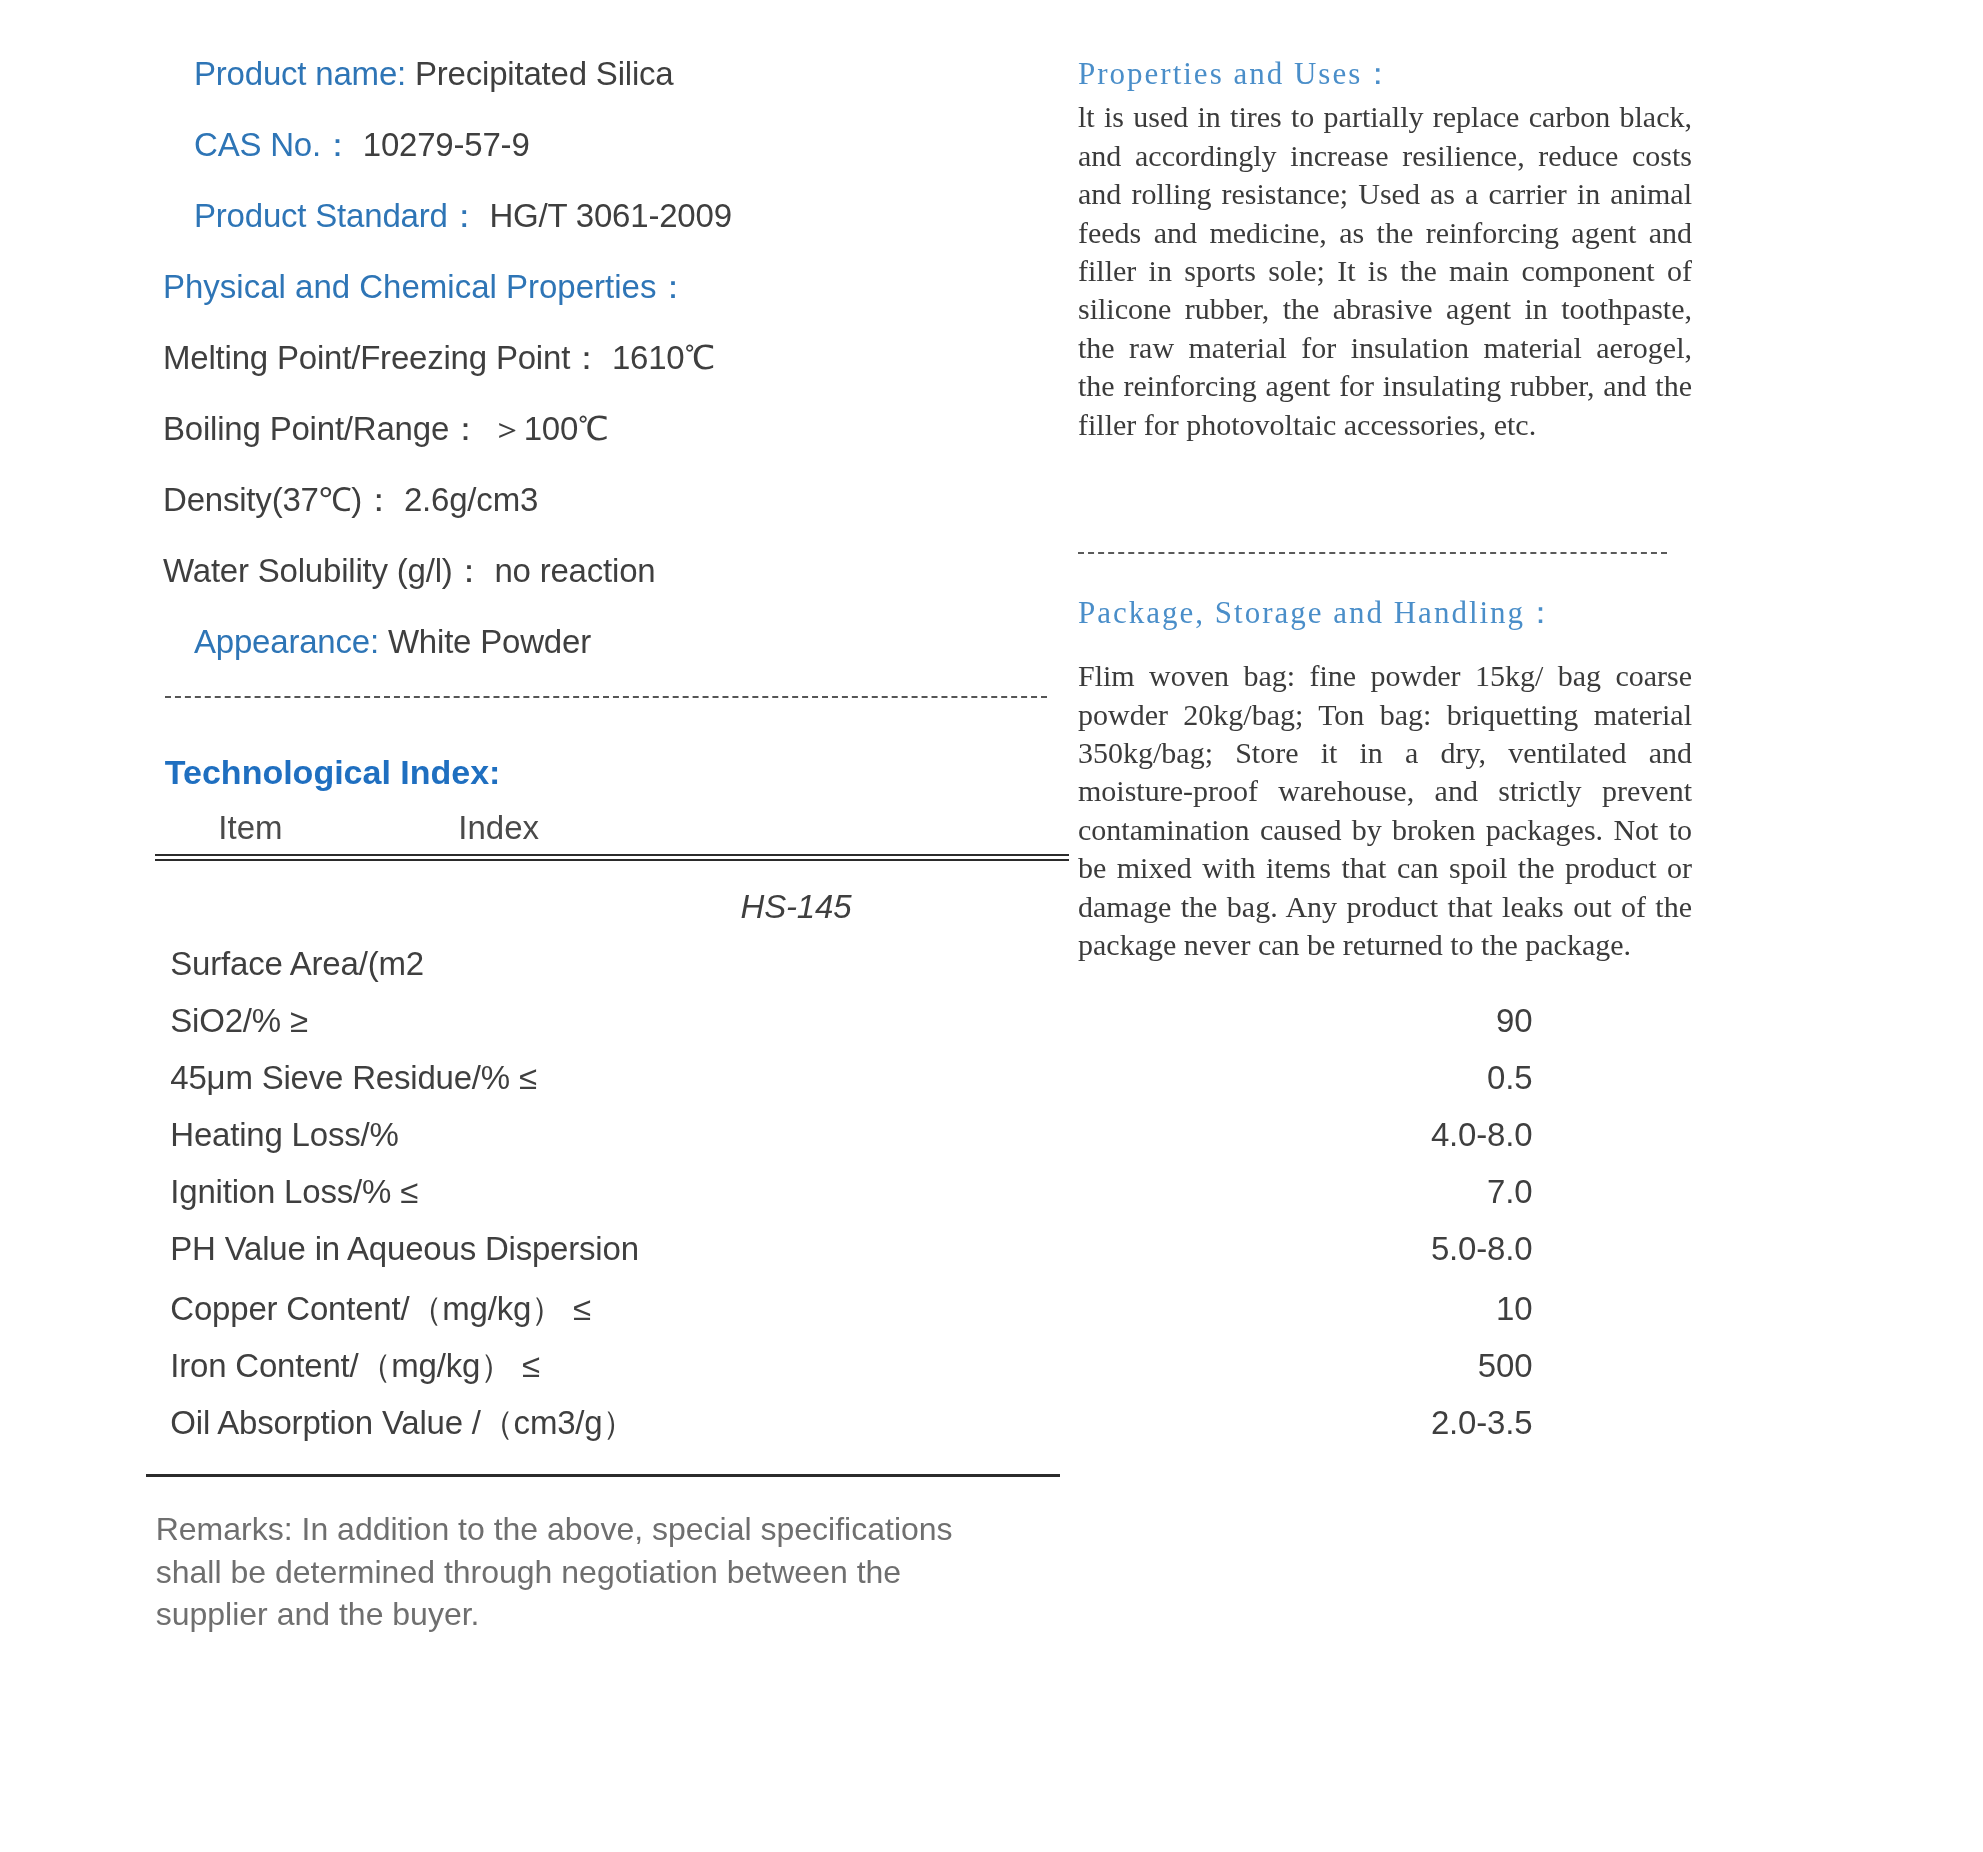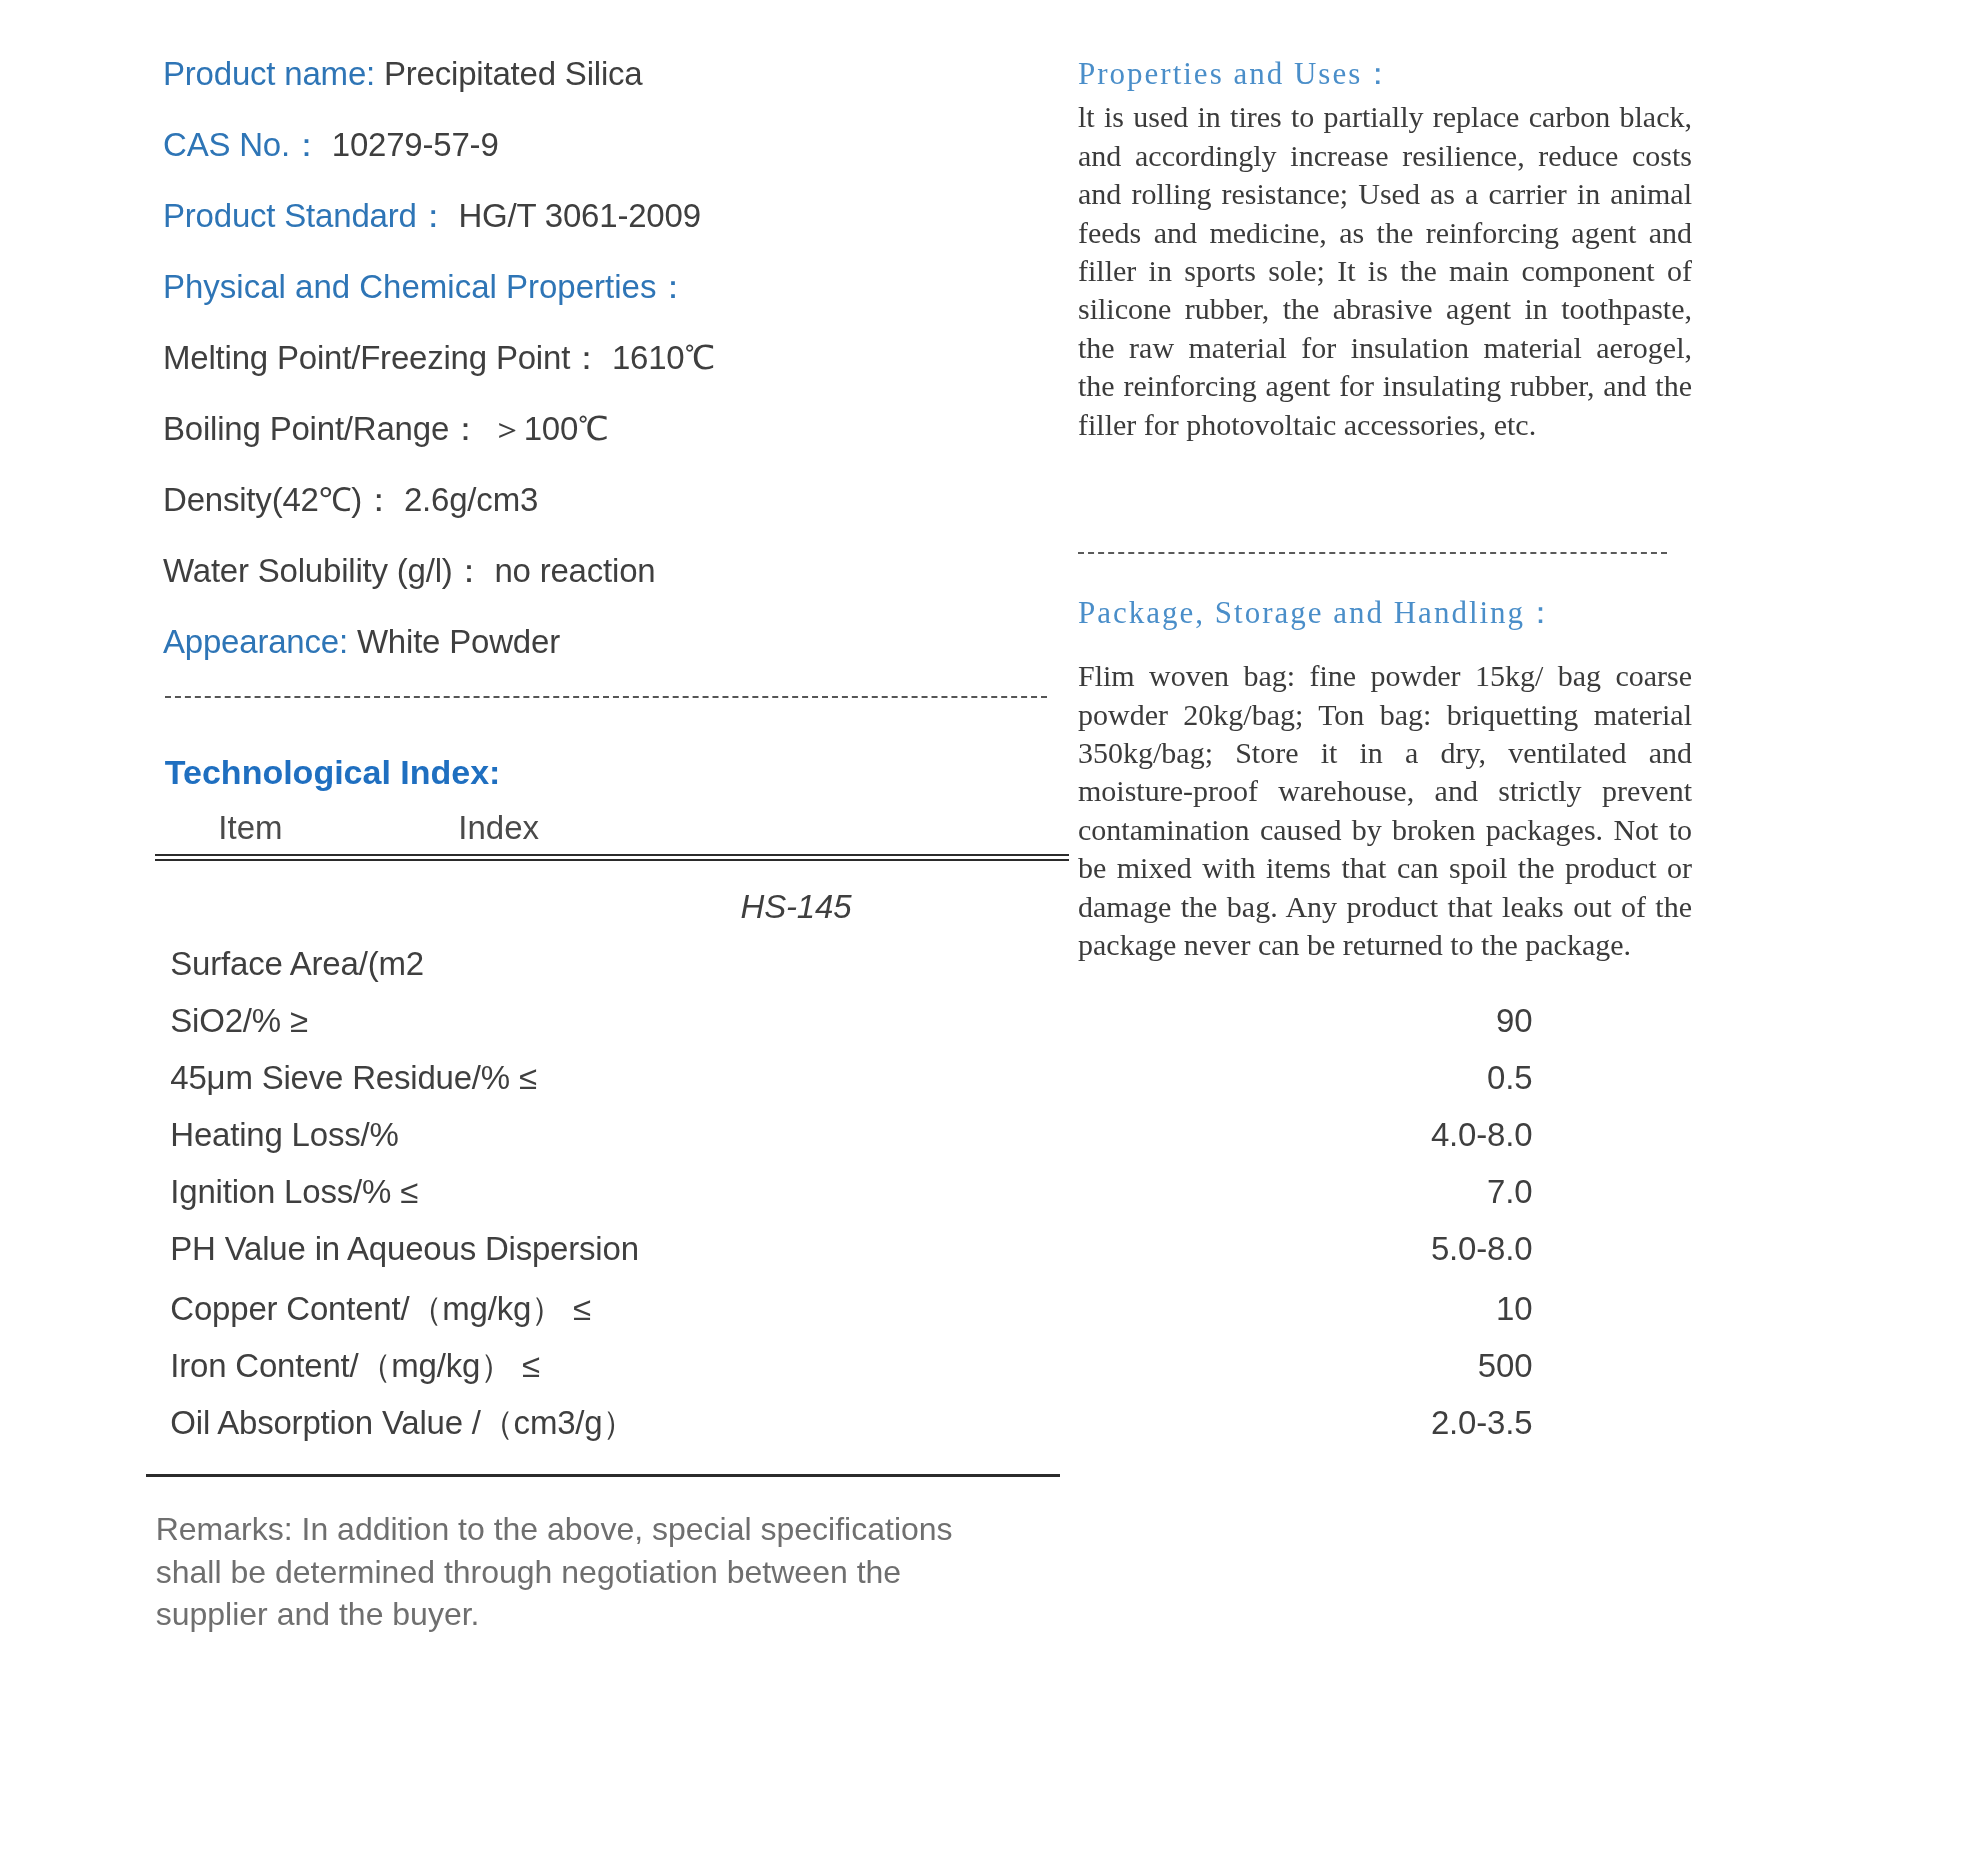--- a/index.html
+++ b/index.html
@@ -33,20 +33,21 @@
   .spec-line {
     font-size: 33px;
     color: #3f3f3f;
     line-height: 1.0;
     margin-bottom: 38px;
     white-space: nowrap;
     letter-spacing: -0.2px;
   }
   .spec-line .lbl {
     color: #2e75b6;
+    margin-left: 31px;
   }
   .spec-line .val {
     color: #3f3f3f;
   }
 
   .section-head {
     font-size: 33px;
     color: #2e75b6;
     margin-bottom: 38px;
     line-height: 1.0;
@@ -194,21 +195,21 @@
       <span class="val">Melting Point/Freezing Point：</span>
       <span class="val">1610℃</span>
     </div>
 
     <div class="spec-line">
       <span class="val">Boiling Point/Range：</span>
       <span class="val">＞100℃</span>
     </div>
 
     <div class="spec-line">
-      <span class="val">Density(42℃)：</span>
+      <span class="val">Density(37℃)：</span>
       <span class="val">2.6g/cm3</span>
     </div>
 
     <div class="spec-line">
       <span class="val">Water Solubility (g/l)：</span>
       <span class="val">no reaction</span>
     </div>
 
     <div class="spec-line">
       <span class="lbl">Appearance:</span>

